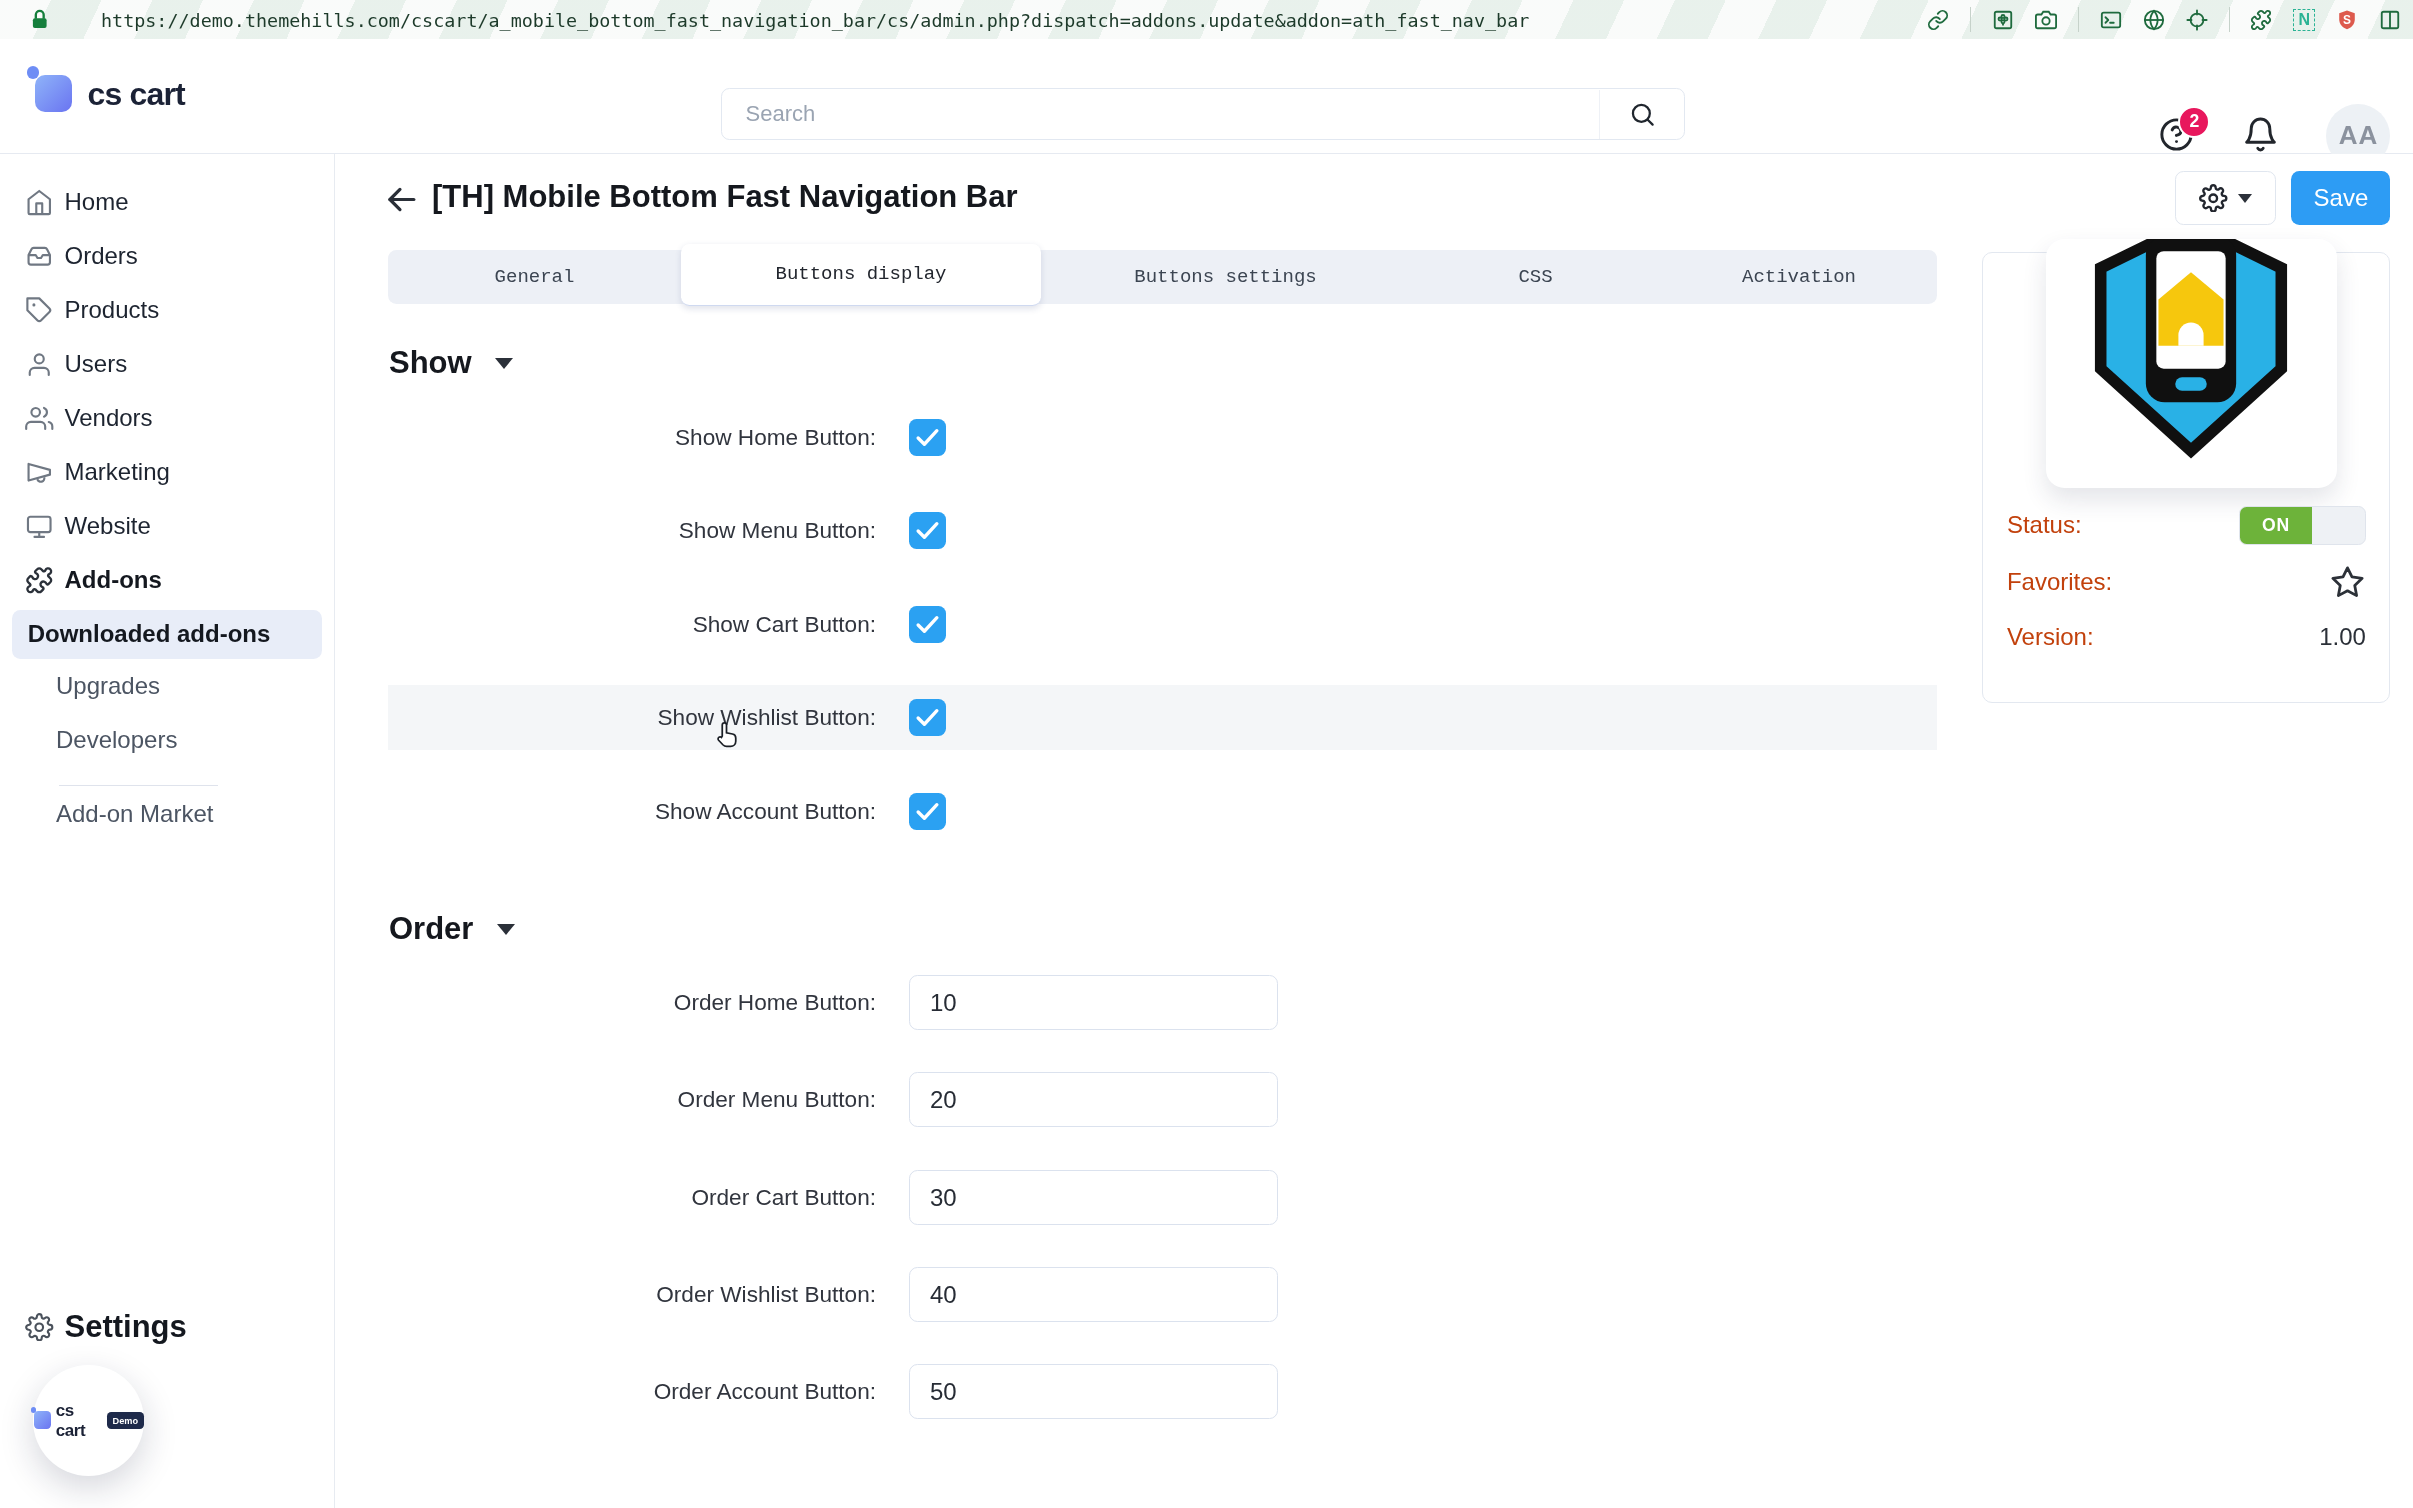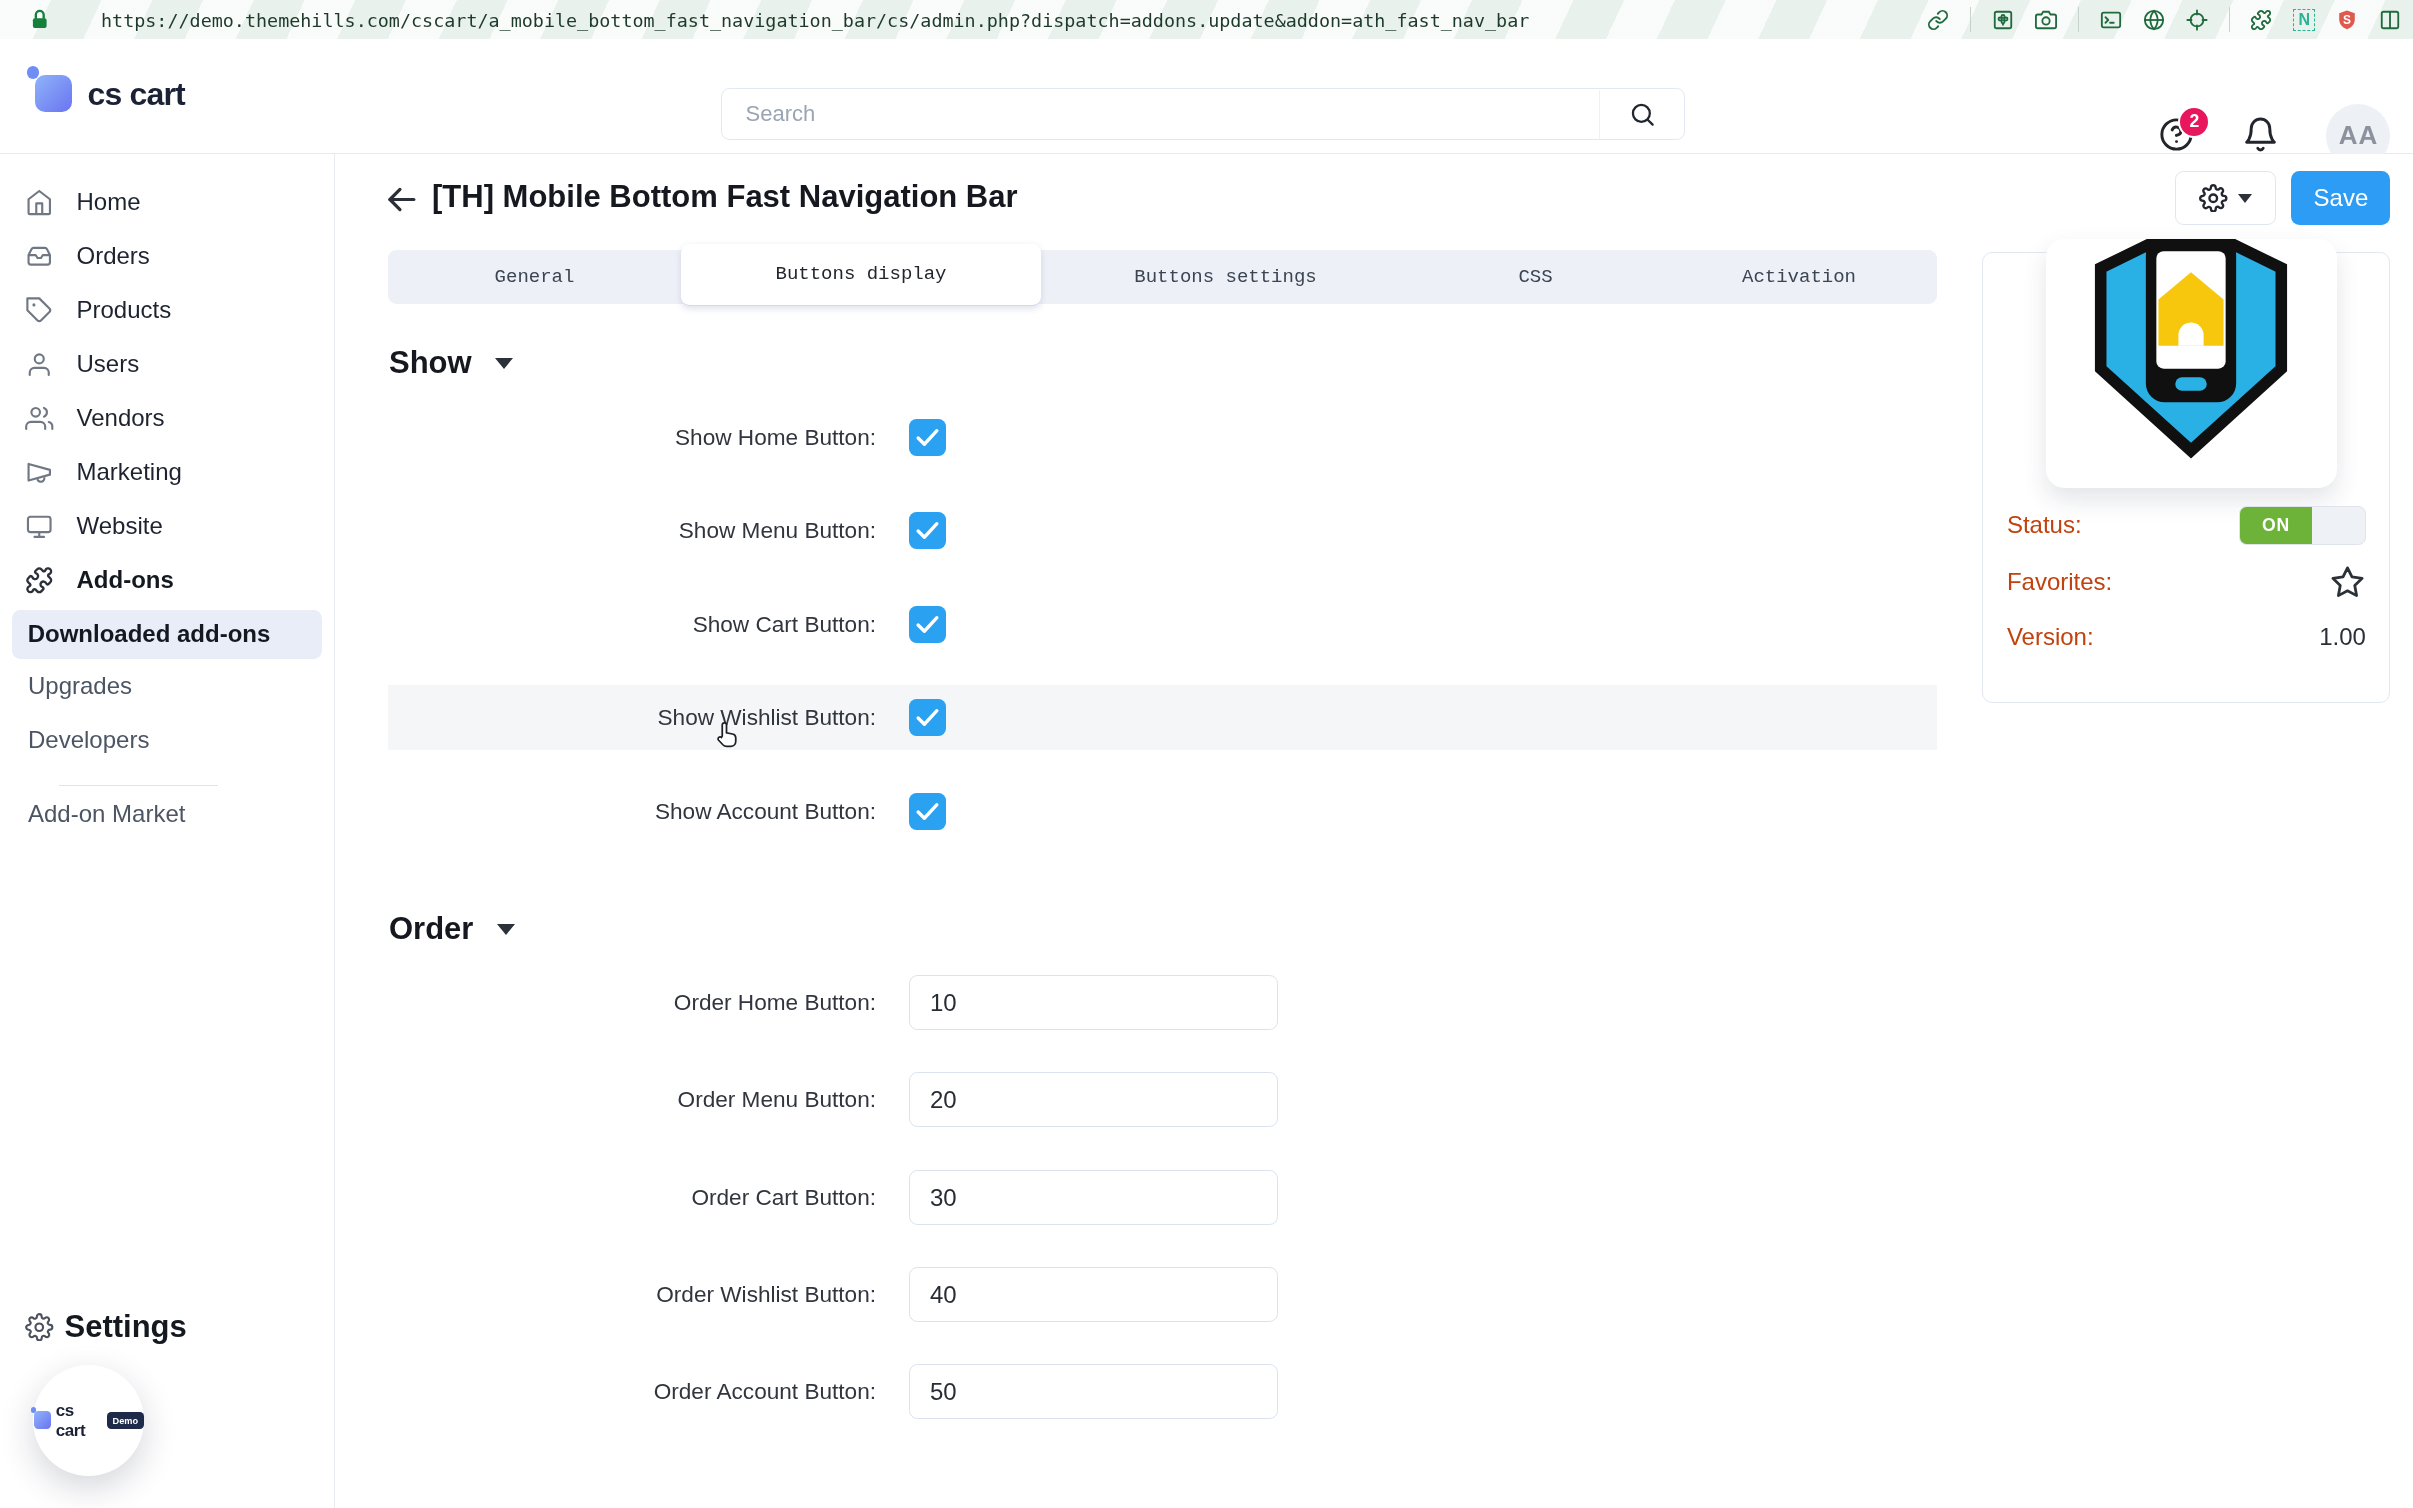--- a/index.html
+++ b/index.html
@@ -44,29 +44,29 @@
   .help-badge { position:absolute; top:-10px; right:-15px; min-width:32px; height:32px; padding:0 8.4px;
     background:#e8175d; border:2.5px solid #fff; border-radius:837px; color:#fff; font-size:17.6px; font-weight:700;
     display:flex; align-items:center; justify-content:center; }
   .avatar { width:64px; height:64px; border-radius:50%; background:#edf1f5; display:flex; align-items:center;
     justify-content:center; font-size:26px; font-weight:700; color:#8b929e; letter-spacing:0.8px; }
 
   
   .sidebar { position:absolute; top:154px; left:0; width:335px; bottom:0; background:#fff;
     border-right:0.8px solid #e7ebf1; }
   .side-list { padding-top:21px; }
-  .side-item { height:54px; display:flex; align-items:center; padding-left:25px; cursor:pointer;gap:12px; }
+  .side-item { height:54px; display:flex; align-items:center; padding-left:25px; cursor:pointer; }
   .side-item svg { flex:0 0 auto; }
   .side-item .s-lbl { margin-left:11px; font-size:24px; font-weight:500; color:#1d2430; }
   .side-item.bold .s-lbl { font-weight:700; color:#14181f; }
   .pill { margin:2.5px 11.7px 0 11.7px; height:49px; background:#e8edf8; border-radius:8.4px;
     display:flex; align-items:center; padding-left:16px; cursor:pointer; }
   .pill .s-lbl { font-size:24px; font-weight:700; color:#14181f; }
   .side-sub { height:54px; display:flex; align-items:center; padding-left:28px; cursor:pointer; }
-  .side-sub .s-lbl { font-size:24px; font-weight:400; color:#4c5563; }
+  .side-sub .s-lbl { font-size:24px; font-weight:400; color:#4c5563;margin-left:28px; }
   .side-divider { margin:18.4px 0 1.7px 59px; width:159px; height:0.8px; background:#dfe3ec; }
   .settings-row { position:absolute; left:0; top:1146px; width:100%; height:54px; display:flex;
     align-items:center; padding-left:25px; cursor:pointer; }
   .settings-row .s-lbl { margin-left:11px; font-size:31px; font-weight:700; color:#14181f; }
 
   .float-logo { position:absolute; left:33px; top:1211px; width:111px; height:111px; border-radius:50%;
     background:#fff; box-shadow:0 11.7px 34px rgba(20,30,60,.18); display:flex; align-items:center;
     justify-content:center; cursor:pointer; }
   .fl-inner { display:flex; align-items:center; }
   .fl-mark { position:relative; width:18.4px; height:18.4px; }

